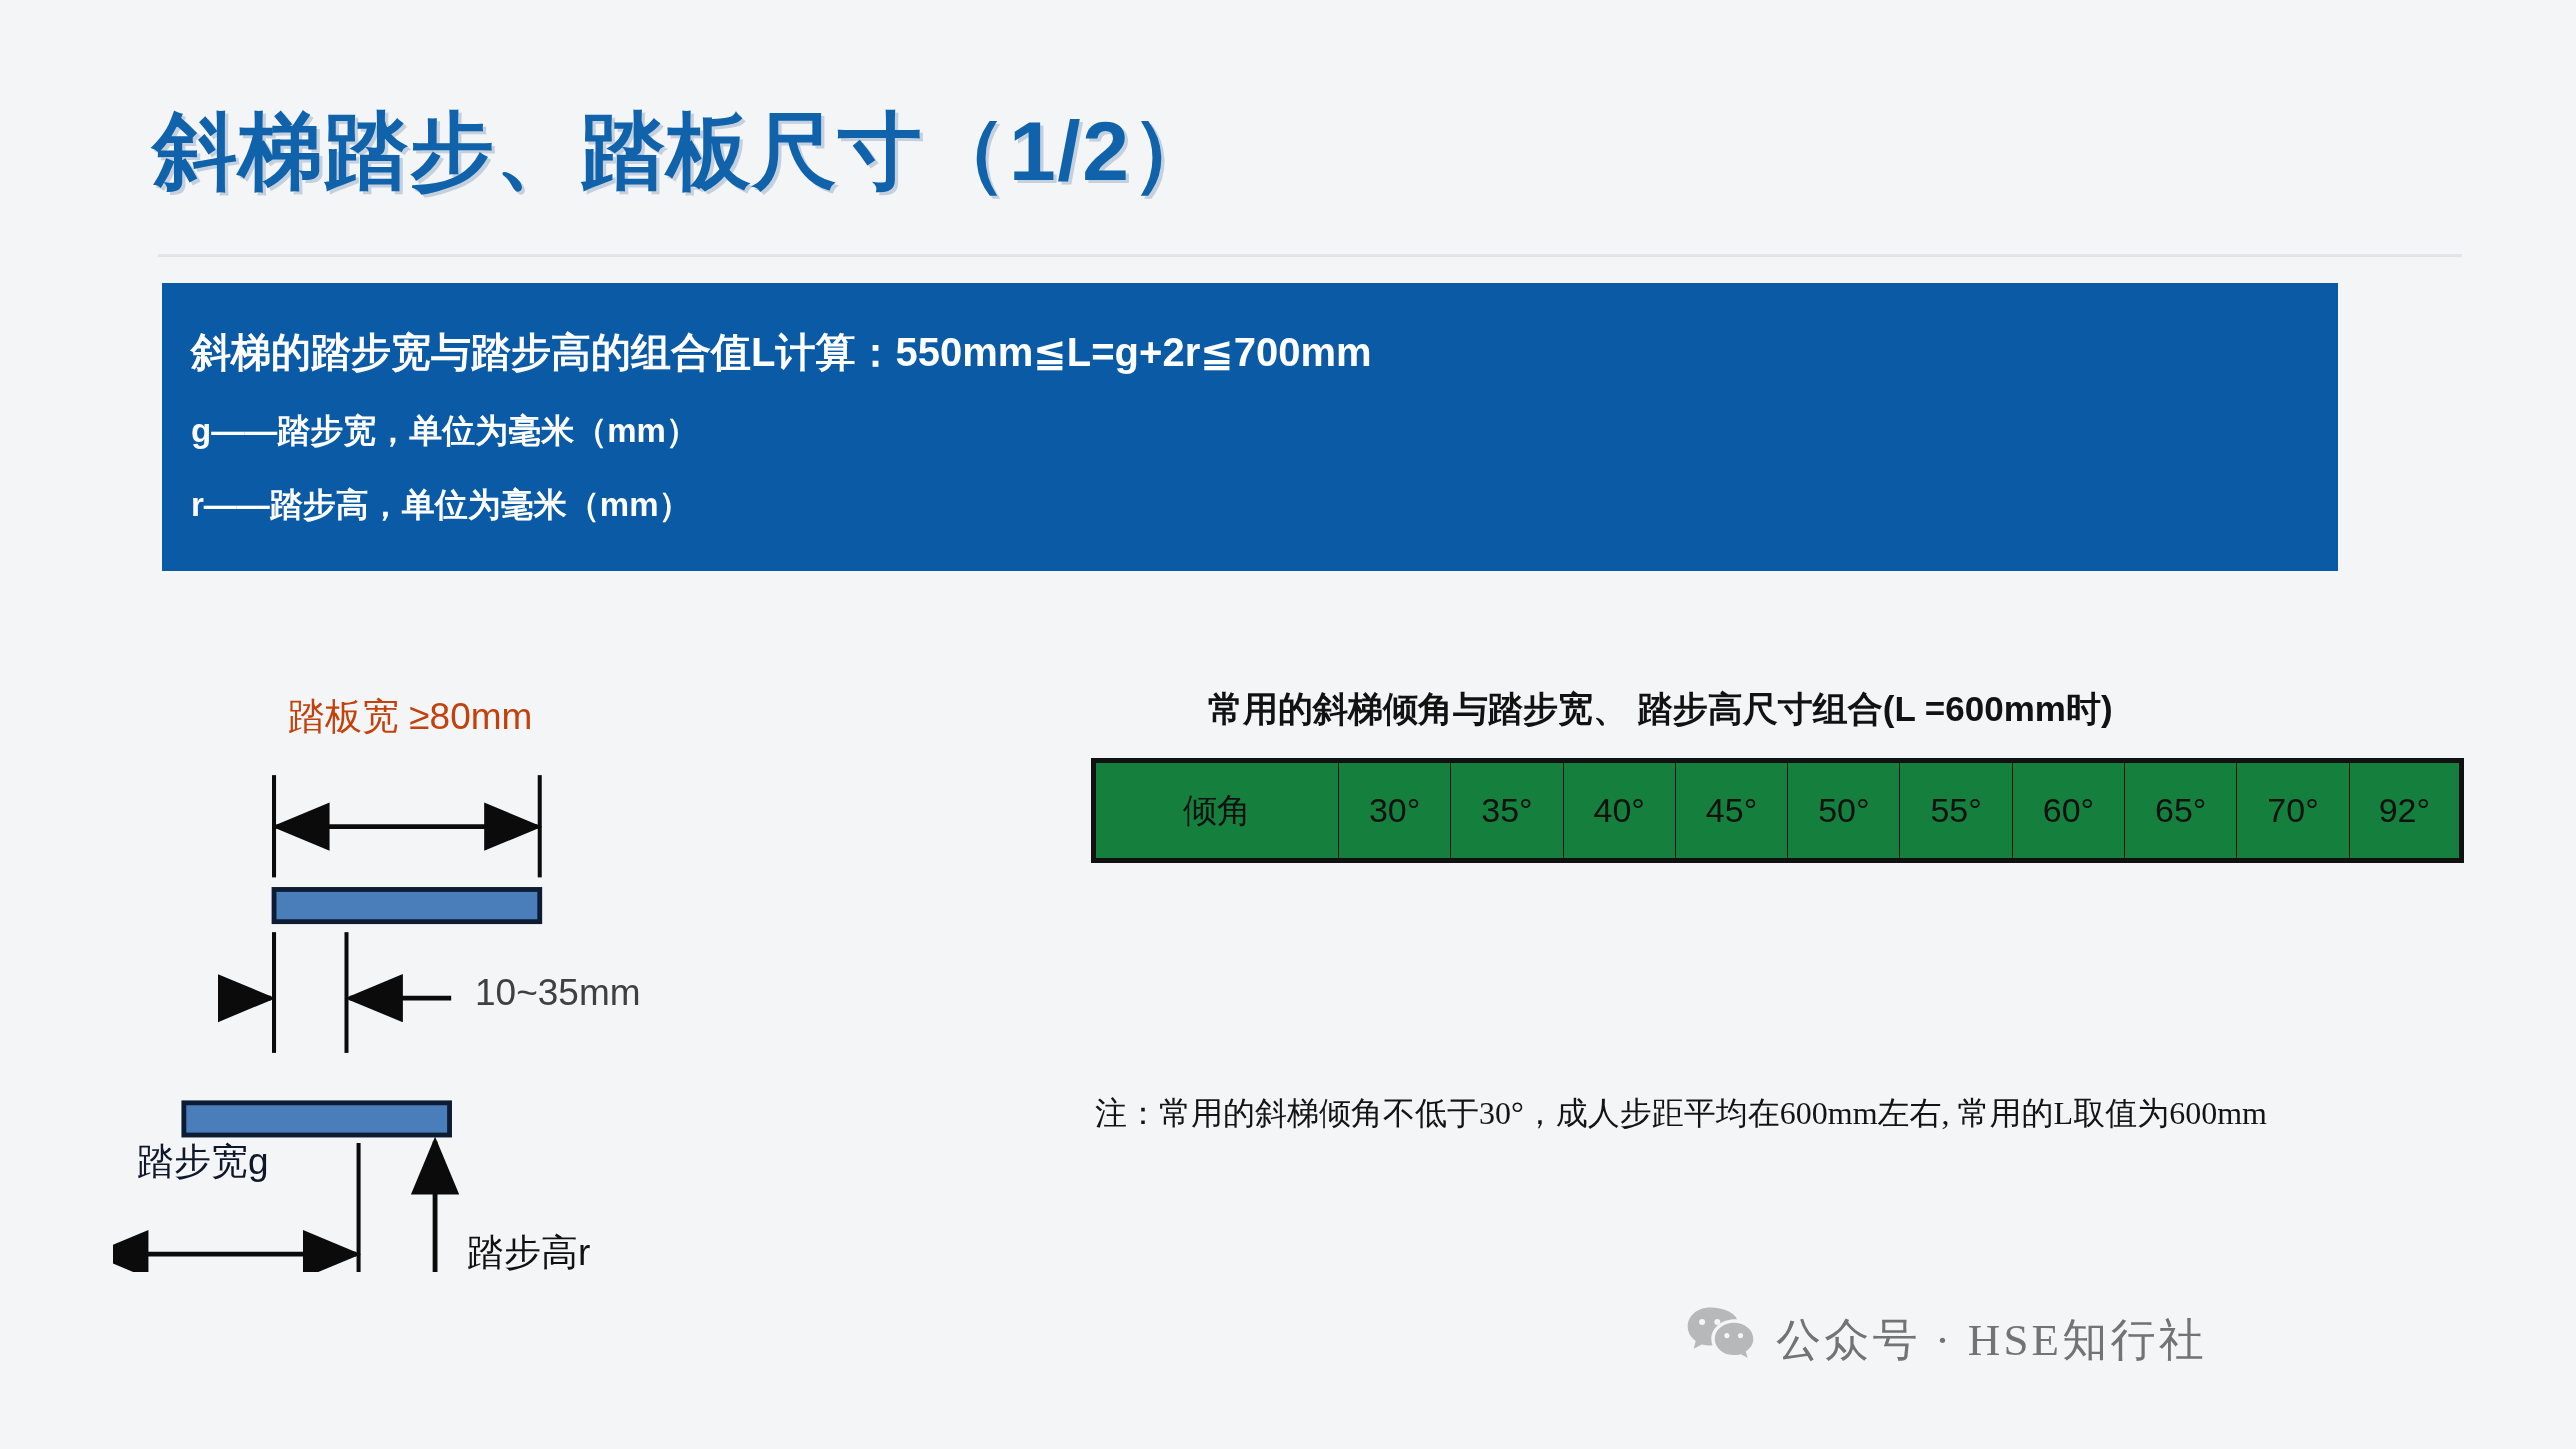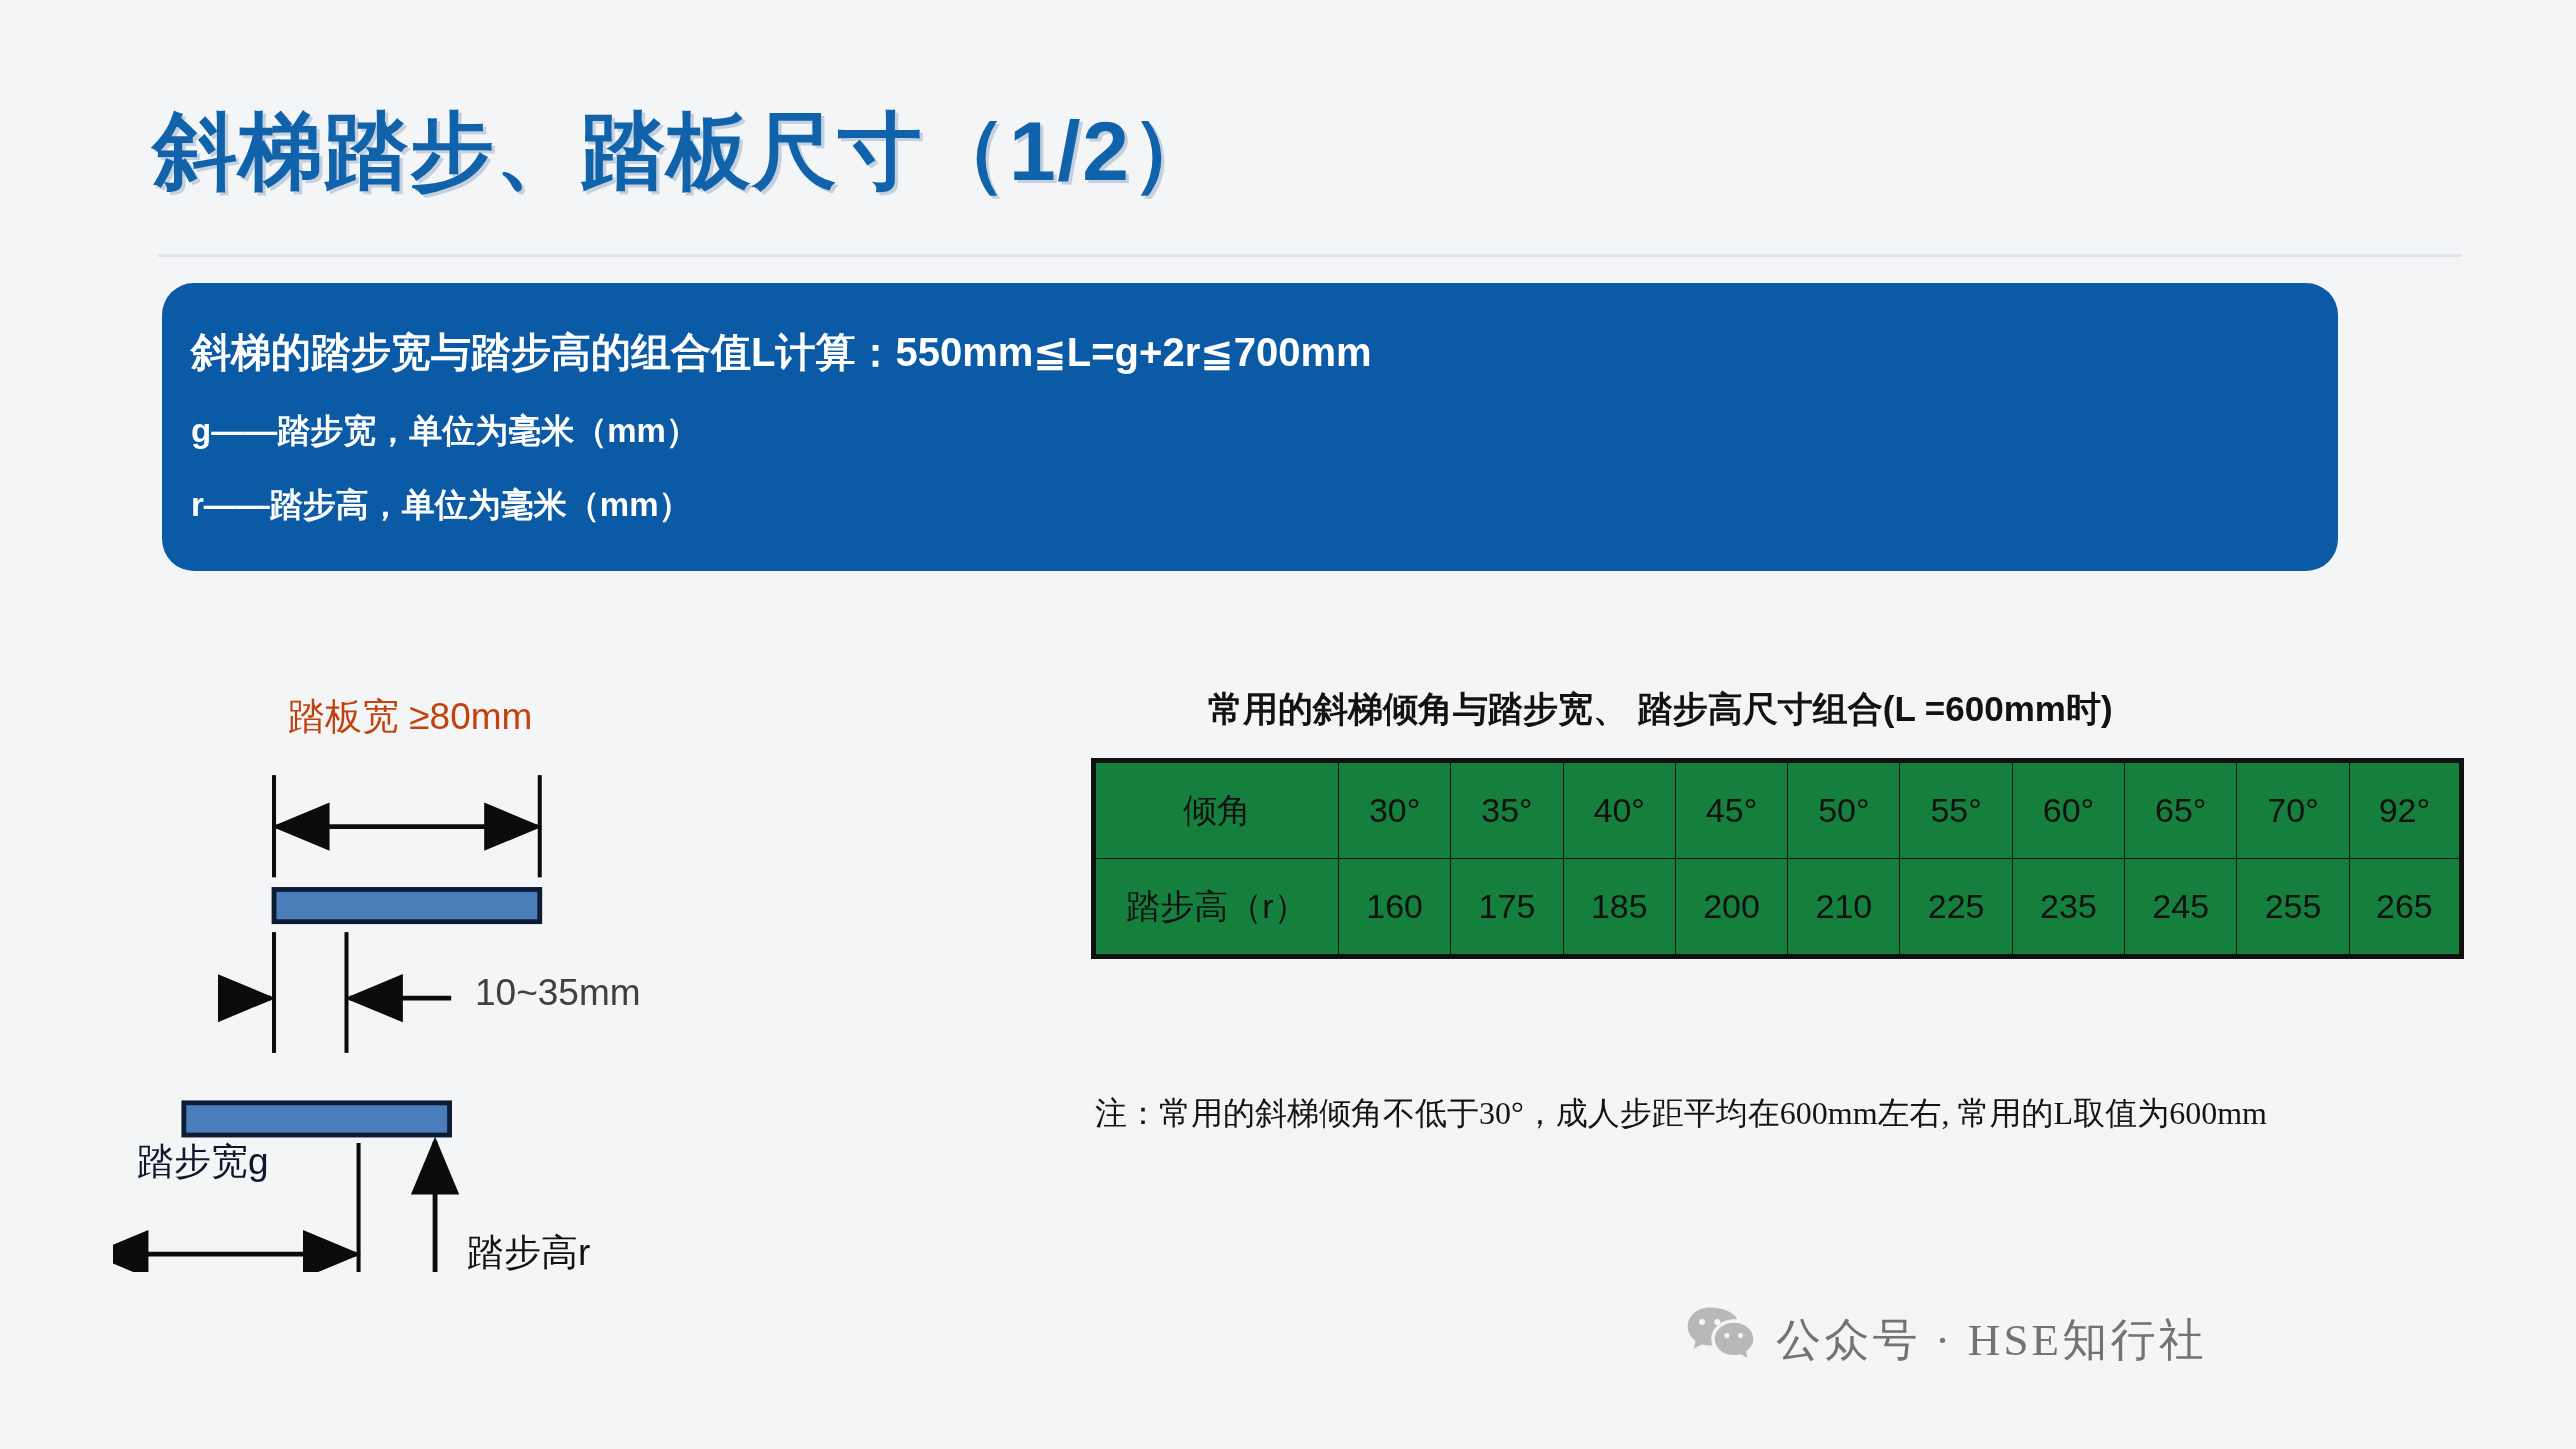--- a/index.html
+++ b/index.html
@@ -21,21 +21,20 @@
   #title-rule{
     position:absolute;left:158px;top:254px;width:2304px;height:3.2px;
     background:linear-gradient(to bottom,#e3e6ea,#dfe3e8);
   }
 
   
   #formula-banner{
     position:absolute;left:162px;top:283px;width:2176px;height:288px;
     background:#0b5aa5;color:#ffffff;box-sizing:border-box;
     padding:42px 0 0 29px;
-    border-radius:32px;
   }
   #formula-line{font-size:40px;font-weight:bold;white-space:nowrap;}
   .legend-line{font-size:33px;margin-top:29px;white-space:nowrap;font-weight:700;}
 
   
   #stair-diagram{position:absolute;left:113px;top:676px;width:934px;height:596px;}
   #stair-diagram svg{display:block;}
 
   
   #table-title{
@@ -139,33 +138,20 @@
       <td>35°</td>
       <td>40°</td>
       <td>45°</td>
       <td>50°</td>
       <td>55°</td>
       <td>60°</td>
       <td>65°</td>
       <td>70°</td>
       <td>92°</td>
     </tr>
-    <tr>
-      <td class="rowhead">踏步高（r）</td>
-      <td>160</td>
-      <td>175</td>
-      <td>185</td>
-      <td>200</td>
-      <td>210</td>
-      <td>225</td>
-      <td>235</td>
-      <td>245</td>
-      <td>255</td>
-      <td>265</td>
-    </tr>
   </tbody>
 </table>
 
 <div id="table-note">注：常用的斜梯倾角不低于30°，成人步距平均在600mm左右, 常用的L取值为600mm</div>
 
 <div id="watermark">
   <span class="wechat-glyph">
     <svg width="69" height="56" viewBox="0 0 86 70" xmlns="http://www.w3.org/2000/svg">
       <path d="M30 2C14 2 2 12.6 2 25.6c0 7.3 3.9 13.8 10 18.1l-2.6 9.6 10.2-5.3c3.2.9 6.7 1.4 10.4 1.4 1 0 2-.1 3-.2-1-2.5-1.5-5.1-1.5-7.9 0-13.6 13-24.6 29.3-24.6 1 0 2 .1 3 .2C60.7 8.6 46.8 2 30 2z" fill="#b6b8ba"></path>
       <circle cx="20" cy="20" r="3.8" fill="#f3f5f7"></circle>

